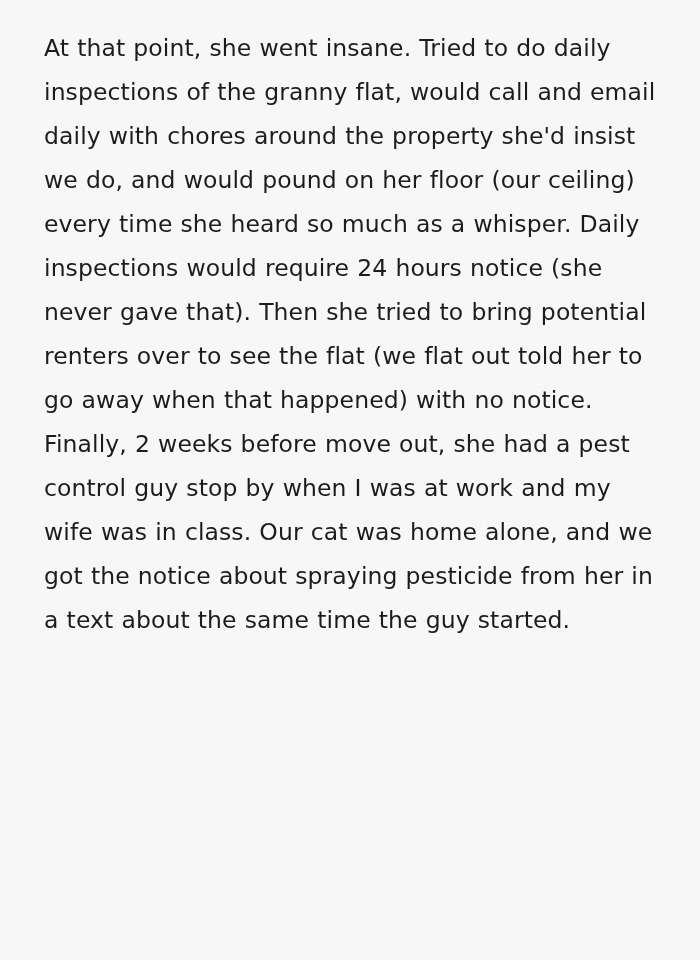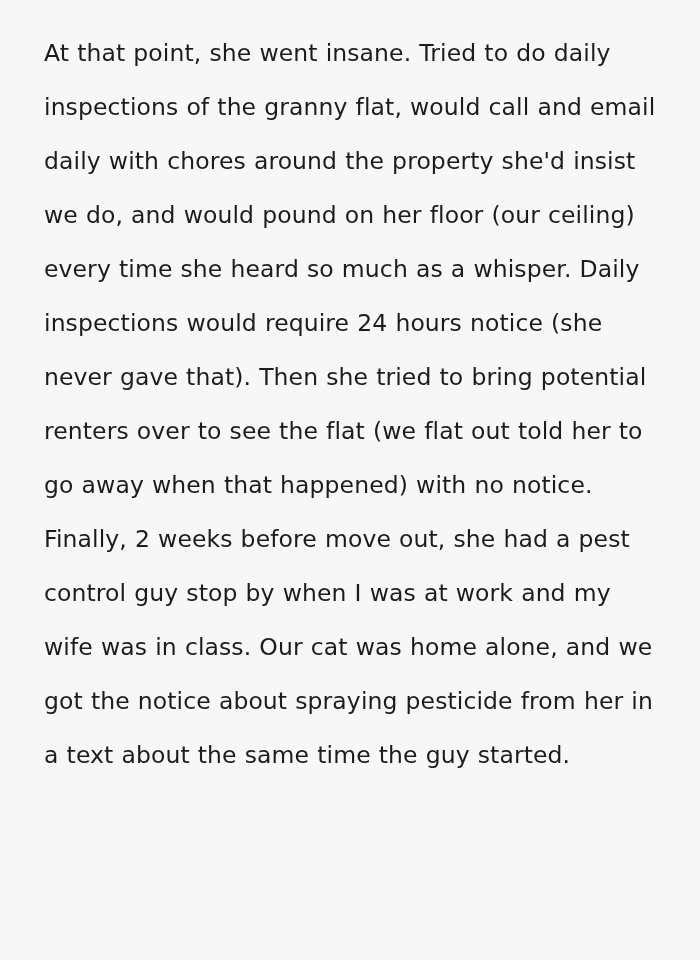--- a/index.html
+++ b/index.html
@@ -17,21 +17,21 @@
     box-sizing: border-box;
     width: 700px;
     height: 960px;
     background: #f7f7f7;
     padding: 26px 36px 20px 44px;
     display: block;
   }
   .story-text {
     font-family: "DejaVu Sans", sans-serif;
     font-size: 23.5px;
-    line-height: 54px;
+    line-height: 44px;
     color: #1c1c1c;
     letter-spacing: 0.1px;
     word-spacing: 0.5px;
     text-align: left;
     white-space: pre-wrap;
     margin: 0;
   }
 </style>
 </head>
 <body>

